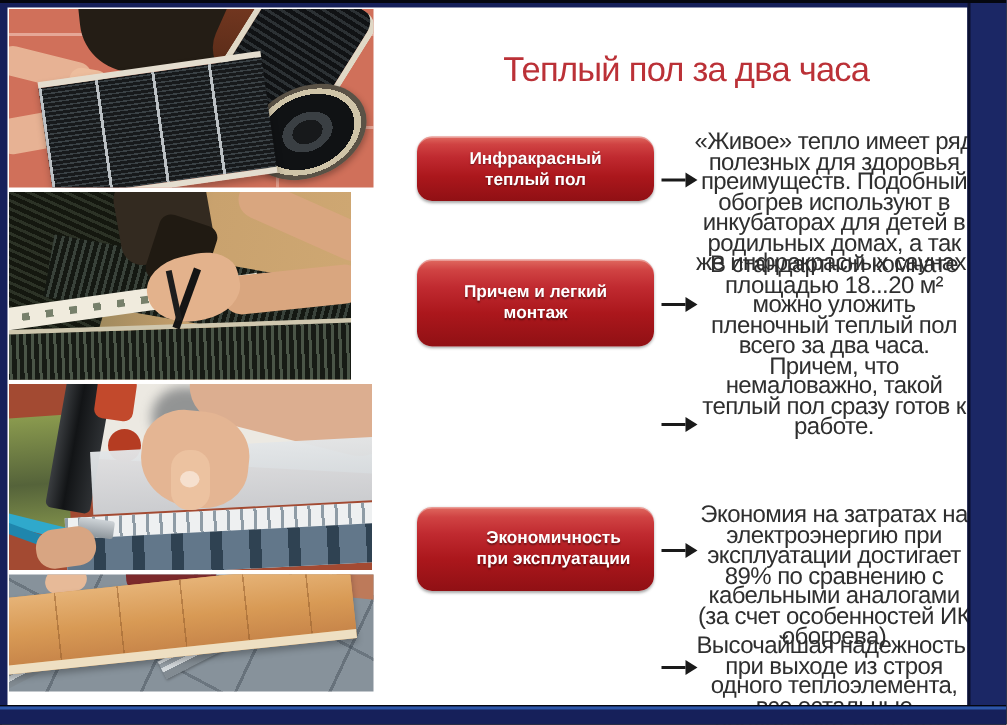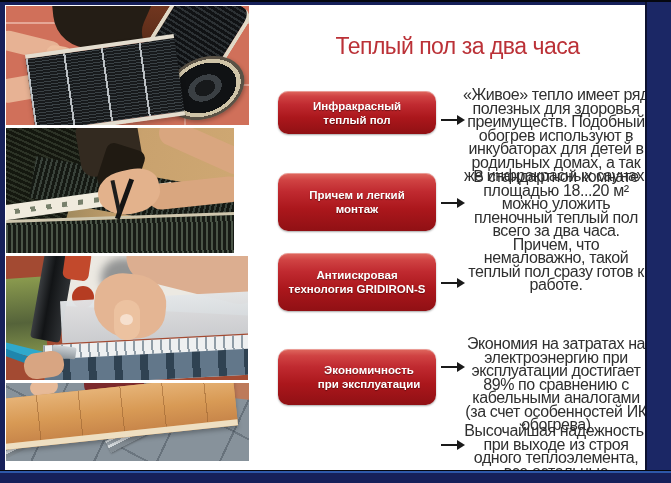--- a/index.html
+++ b/index.html
@@ -11,21 +11,21 @@
 
   
   .title{position:absolute;left:265px;top:28px;width:375px;text-align:center;
          font-size:23px;letter-spacing:-0.5px;color:#bb3137;}
   .badge{position:absolute;left:273px;width:158px;display:flex;align-items:center;justify-content:center;
          text-align:center;color:#fff;font-weight:bold;font-size:11.5px;line-height:14px;white-space:pre-line;
          border-radius:10px;text-shadow:0 1px 1px rgba(0,0,0,.4);padding:0 2px;box-sizing:border-box;
          background:linear-gradient(180deg,#e06a60 0%,#d04343 12%,#c02a30 32%,#ab171c 62%,#901014 100%);
          box-shadow:inset 0 1px 0 rgba(255,255,255,.35), 0 1px 2px rgba(0,0,0,.35);}
   .b1{top:86px;height:43px;} .b2{top:168px;height:58px;} .b3{top:248px;height:58px;}
-  .b4{top:344px;height:56px;padding-left:26px;} .b5{top:412px;height:55px;}
+  .b4{top:333px;height:56px;padding-left:26px;} .b5{top:412px;height:55px;}
   .arrow{position:absolute;left:436px;width:16px;height:2px;background:#1a1a1a;}
   .arrow::after{content:"";position:absolute;right:-8px;top:-4px;border-left:8px solid #1a1a1a;
                 border-top:5px solid transparent;border-bottom:5px solid transparent;}
   .a1{top:114px;} .a2{top:197px;} .a3{top:277px;} .a4{top:361px;} .a5{top:439px;}
   .desc{position:absolute;left:457px;width:188px;font-size:16px;line-height:13.5px;
         letter-spacing:-0.4px;color:#2f2f2f;text-align:center;}
   .d1{top:83px;} .d2{top:165px;} .d3{top:241px;} .d4{top:332px;} .d5{top:419px;}
 
   
   .photo{position:absolute;overflow:hidden;}
@@ -181,22 +181,20 @@
     <div class="badge b1">Инфракрасный
 теплый пол</div>
     <div class="arrow a1"></div>
     <div class="desc d1">«Живое» тепло имеет ряд полезных для здоровья преимуществ. Подобный обогрев используют в инкубаторах для детей в родильных домах, а так же инфракрасных саунах.</div>
 
     <div class="badge b2">Причем и легкий
 монтаж</div>
     <div class="arrow a2"></div>
     <div class="desc d2">В стандартной комнате площадью 18...20 м² можно уложить пленочный теплый пол всего за два часа. Причем, что немаловажно, такой теплый пол сразу готов к работе.</div>
 
-    <div class="badge b3">Антиискровая
-технология GRIDIRON-S</div>
     <div class="arrow a3"></div>
 
     <div class="badge b4">Экономичность
 при эксплуатации</div>
     <div class="arrow a4"></div>
     <div class="desc d4">Экономия на затратах на электроэнергию при эксплуатации достигает 89% по сравнению с кабельными аналогами (за счет особенностей ИК обогрева)</div>
 
     <div class="arrow a5"></div>
     <div class="desc d5">Высочайшая надежность: при выходе из строя одного теплоэлемента, все остальные продолжают работать.</div>
 

